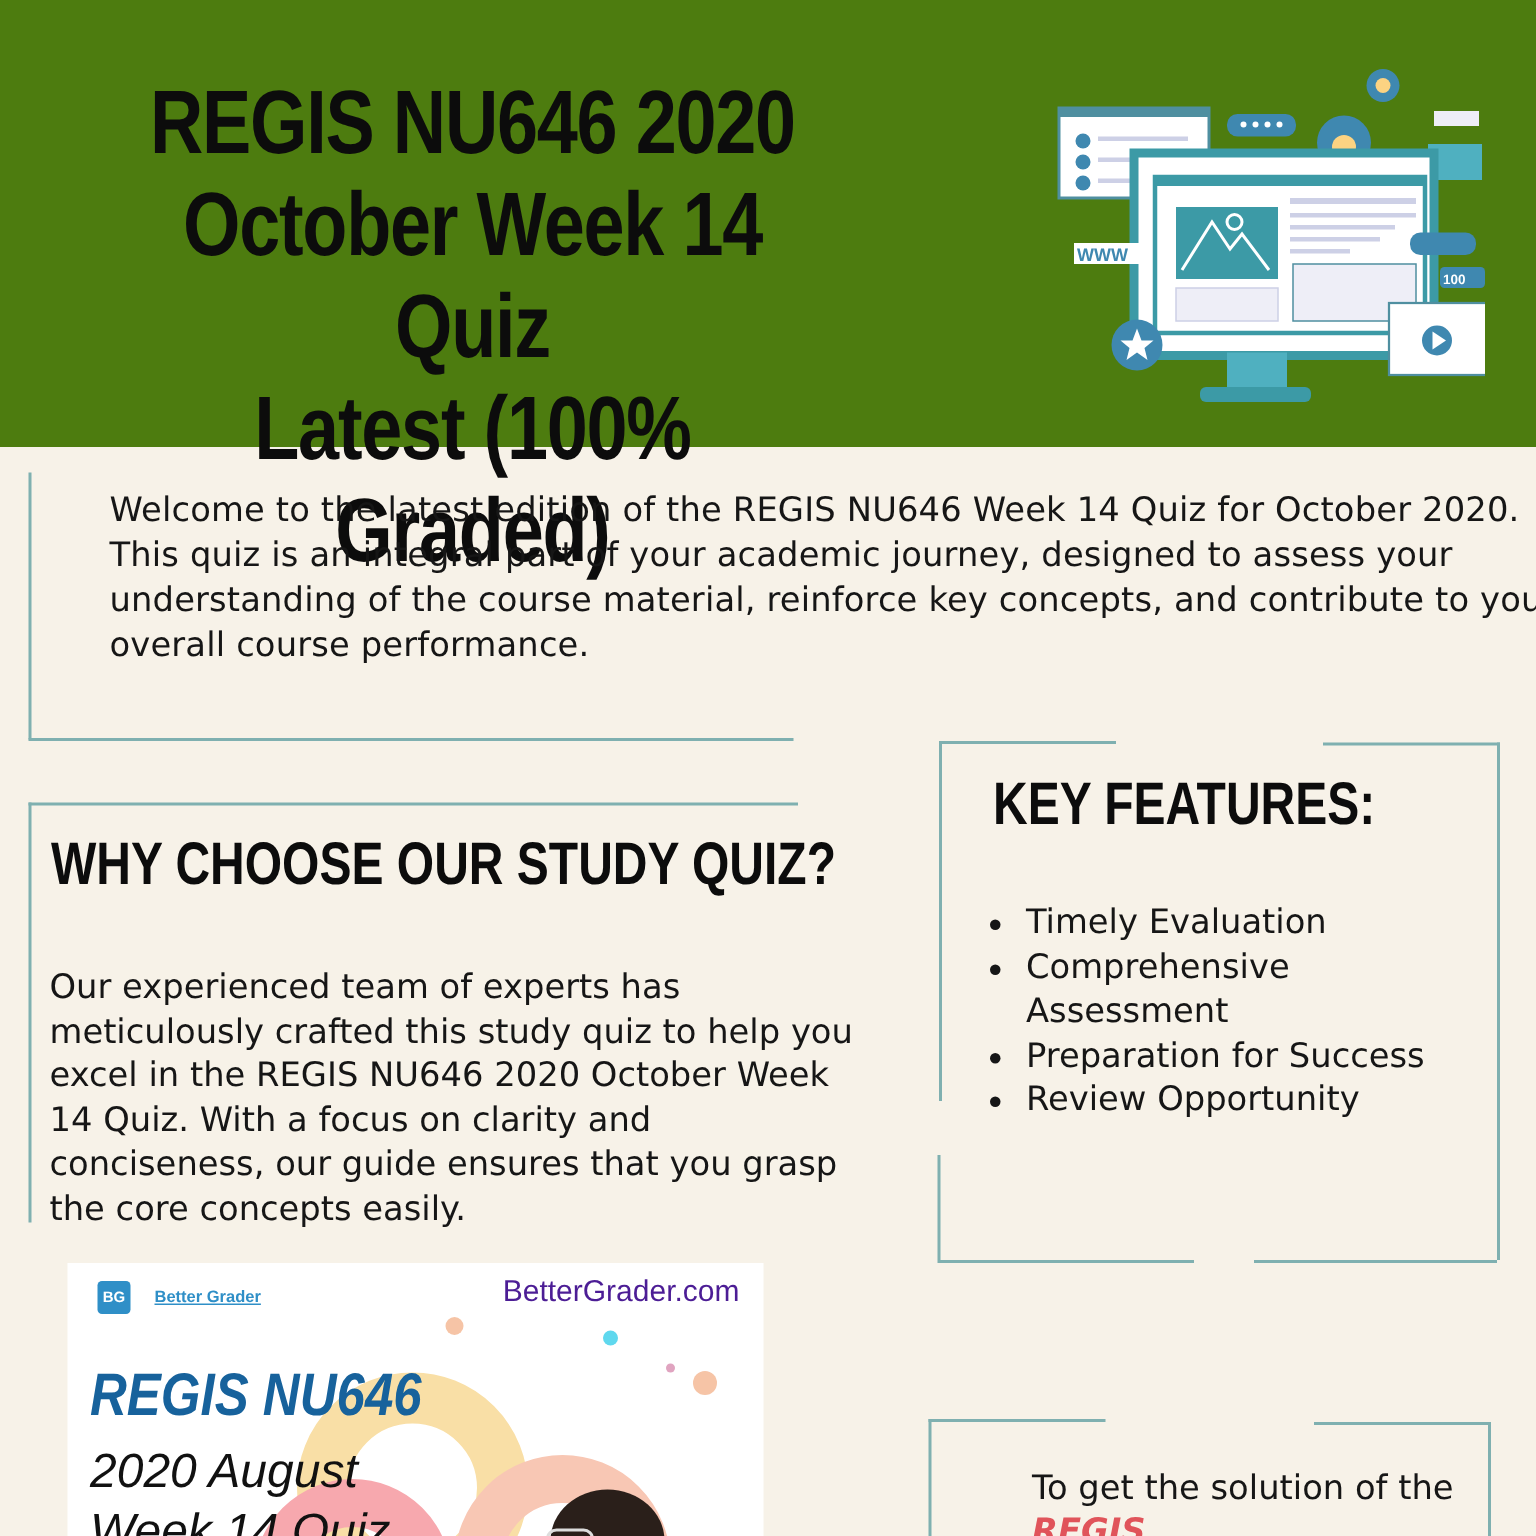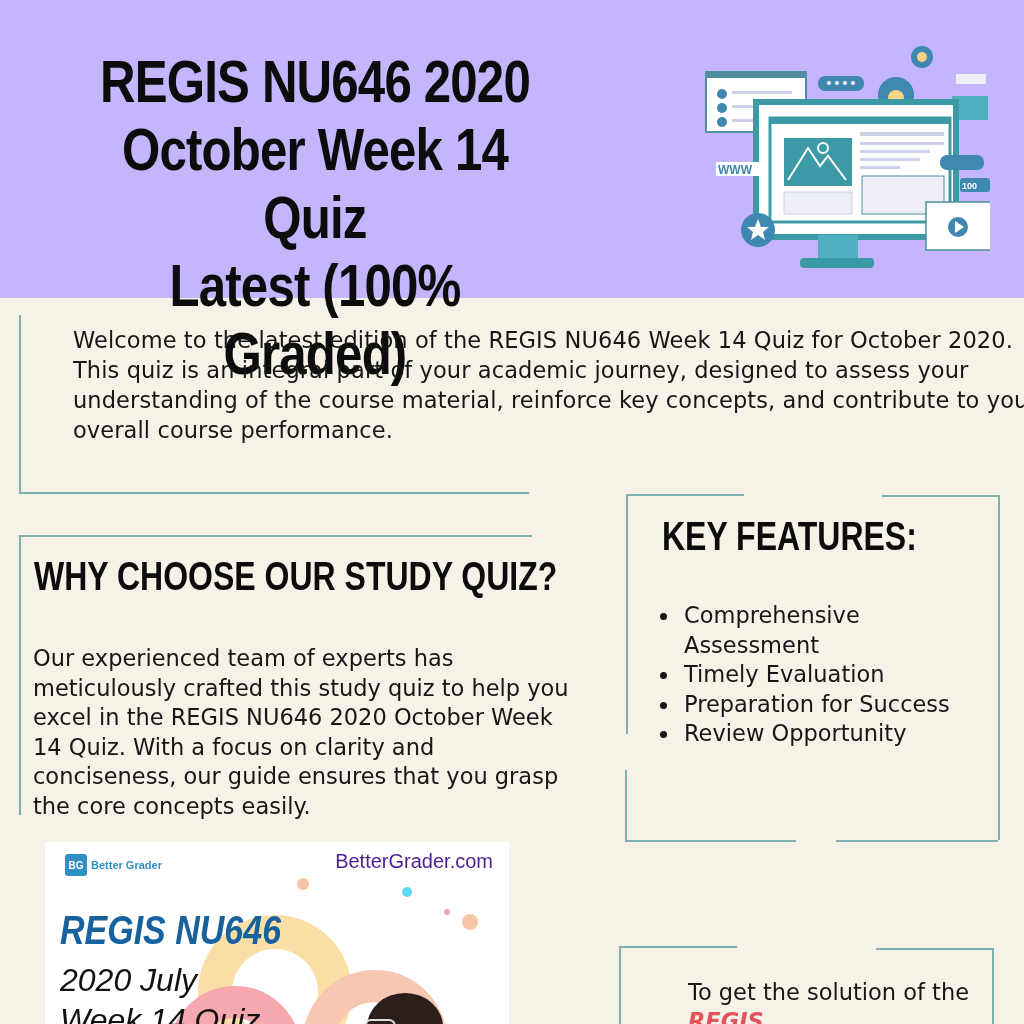--- a/index.html
+++ b/index.html
@@ -4,21 +4,21 @@
 <style>
   html, body { margin: 0; padding: 0; }
   body {
     width: 1024px; height: 1024px; overflow: hidden; position: relative;
     background: #f7f2e8;
     font-family: "Liberation Sans", sans-serif;
     color: #111;
   }
   .header {
     position: absolute; left: 0; top: 0; width: 1024px; height: 298px;
-    background: #c4b5fd;
+    background: #4d7c0f;
   }
   .title {
     position: absolute; left: 20px; top: 48px; width: 590px;
     text-align: center;
     font-family: "Liberation Sans", sans-serif;
     font-weight: 700; font-size: 60px; line-height: 68px;
     letter-spacing: -1px;
     transform: scaleX(0.82); transform-origin: center top;
     color: #0c0c0c;
   }
@@ -46,26 +46,26 @@
     font-family: "DejaVu Sans", sans-serif; font-size: 22.5px; line-height: 29.5px; color: #161616;
   }
   .kf-list li { position: relative; padding-left: 24px; }
   .kf-list li .bullet {
     position: absolute; left: 0; top: 12px; width: 7px; height: 7px; border-radius: 50%; background: #161616;
   }
   .promo-card {
     position: absolute; left: 45px; top: 842px; width: 464px; height: 182px;
     background: #ffffff; overflow: hidden;
   }
-  .promo-logo { position: absolute; left: 20px; top: 12px; display: flex; align-items: center; gap: 4px; }
+  .promo-logo { position: absolute; left: 20px; top: 12px; display: flex; align-items: center; gap: 16px; }
   .promo-logo-mark {
     width: 22px; height: 22px; background: #2f8fc7; border-radius: 3px;
     color: #fff; font-size: 10px; font-weight: 700; display: flex; align-items: center; justify-content: center;
   }
-  .promo-logo-text { font-size: 11px; color: #2f8fc7; font-weight: 700; }
+  .promo-logo-text { font-size: 11px; color: #2f8fc7; font-weight: 700; text-decoration: underline; }
   .promo-site { position: absolute; right: 16px; top: 8px; font-size: 20px; color: #4c1d95; }
   .promo-title {
     position: absolute; left: 15px; top: 66px; font-weight: 700; font-style: italic;
     font-size: 40px; color: #17629c; transform: scaleX(0.85); transform-origin: left top; white-space: nowrap;
   }
   .promo-sub {
     position: absolute; left: 15px; font-style: italic; font-size: 32px; color: #111; white-space: nowrap;
   }
   .cta-text {
     position: absolute; left: 688px; top: 978px; width: 300px;
@@ -167,22 +167,22 @@
 <div class="line" style="left:619px;top:946px;width:2px;height:78px;"></div>
 <div class="line" style="left:992px;top:948px;width:2px;height:76px;"></div>
 
 <div class="intro-text">Welcome to the latest edition of the REGIS NU646 Week 14 Quiz for October 2020. This quiz is an integral part of your academic journey, designed to assess your understanding of the course material, reinforce key concepts, and contribute to your overall course performance.</div>
 
 <div class="section-heading why-heading">WHY CHOOSE OUR STUDY QUIZ?</div>
 <div class="why-text">Our experienced team of experts has meticulously crafted this study quiz to help you excel in the REGIS NU646 2020 October Week 14 Quiz. With a focus on clarity and conciseness, our guide ensures that you grasp the core concepts easily.</div>
 
 <div class="section-heading kf-heading">KEY FEATURES:</div>
 <ul class="kf-list">
+  <li><span class="bullet"></span><span>Timely Evaluation</span></li>
   <li><span class="bullet"></span><span>Comprehensive Assessment</span></li>
-  <li><span class="bullet"></span><span>Timely Evaluation</span></li>
   <li><span class="bullet"></span><span>Preparation for Success</span></li>
   <li><span class="bullet"></span><span>Review Opportunity</span></li>
 </ul>
 
 <div class="promo-card">
   <svg style="position:absolute;left:0;top:0;" width="464" height="182">
     <circle cx="230" cy="150" r="60" fill="none" stroke="#f9dfa6" stroke-width="34"></circle>
     <circle cx="330" cy="200" r="56" fill="none" stroke="#f8c7b4" stroke-width="32"></circle>
     <circle cx="190" cy="210" r="50" fill="none" stroke="#f7a8ae" stroke-width="32"></circle>
     <circle cx="258" cy="42" r="6" fill="#f6c4a6"></circle>
@@ -191,19 +191,19 @@
     <circle cx="402" cy="70" r="3" fill="#e0a4c0"></circle>
     <ellipse cx="360" cy="185" rx="38" ry="34" fill="#2a1f1a"></ellipse>
     <rect x="320" y="178" width="30" height="14" rx="6" fill="none" stroke="#ddd" stroke-width="2"></rect>
   </svg>
   <div class="promo-logo">
     <span class="promo-logo-mark">BG</span>
     <span class="promo-logo-text">Better Grader</span>
   </div>
   <div class="promo-site">BetterGrader.com</div>
   <div class="promo-title">REGIS NU646</div>
-  <div class="promo-sub" style="top:120px;">2020 July</div>
+  <div class="promo-sub" style="top:120px;">2020 August</div>
   <div class="promo-sub" style="top:160px;">Week 14 Quiz</div>
 </div>
 
 <div class="cta-text">
   <span>To get the solution of the </span><span class="hl">REGIS</span>
 </div>
 
 </body></html>

